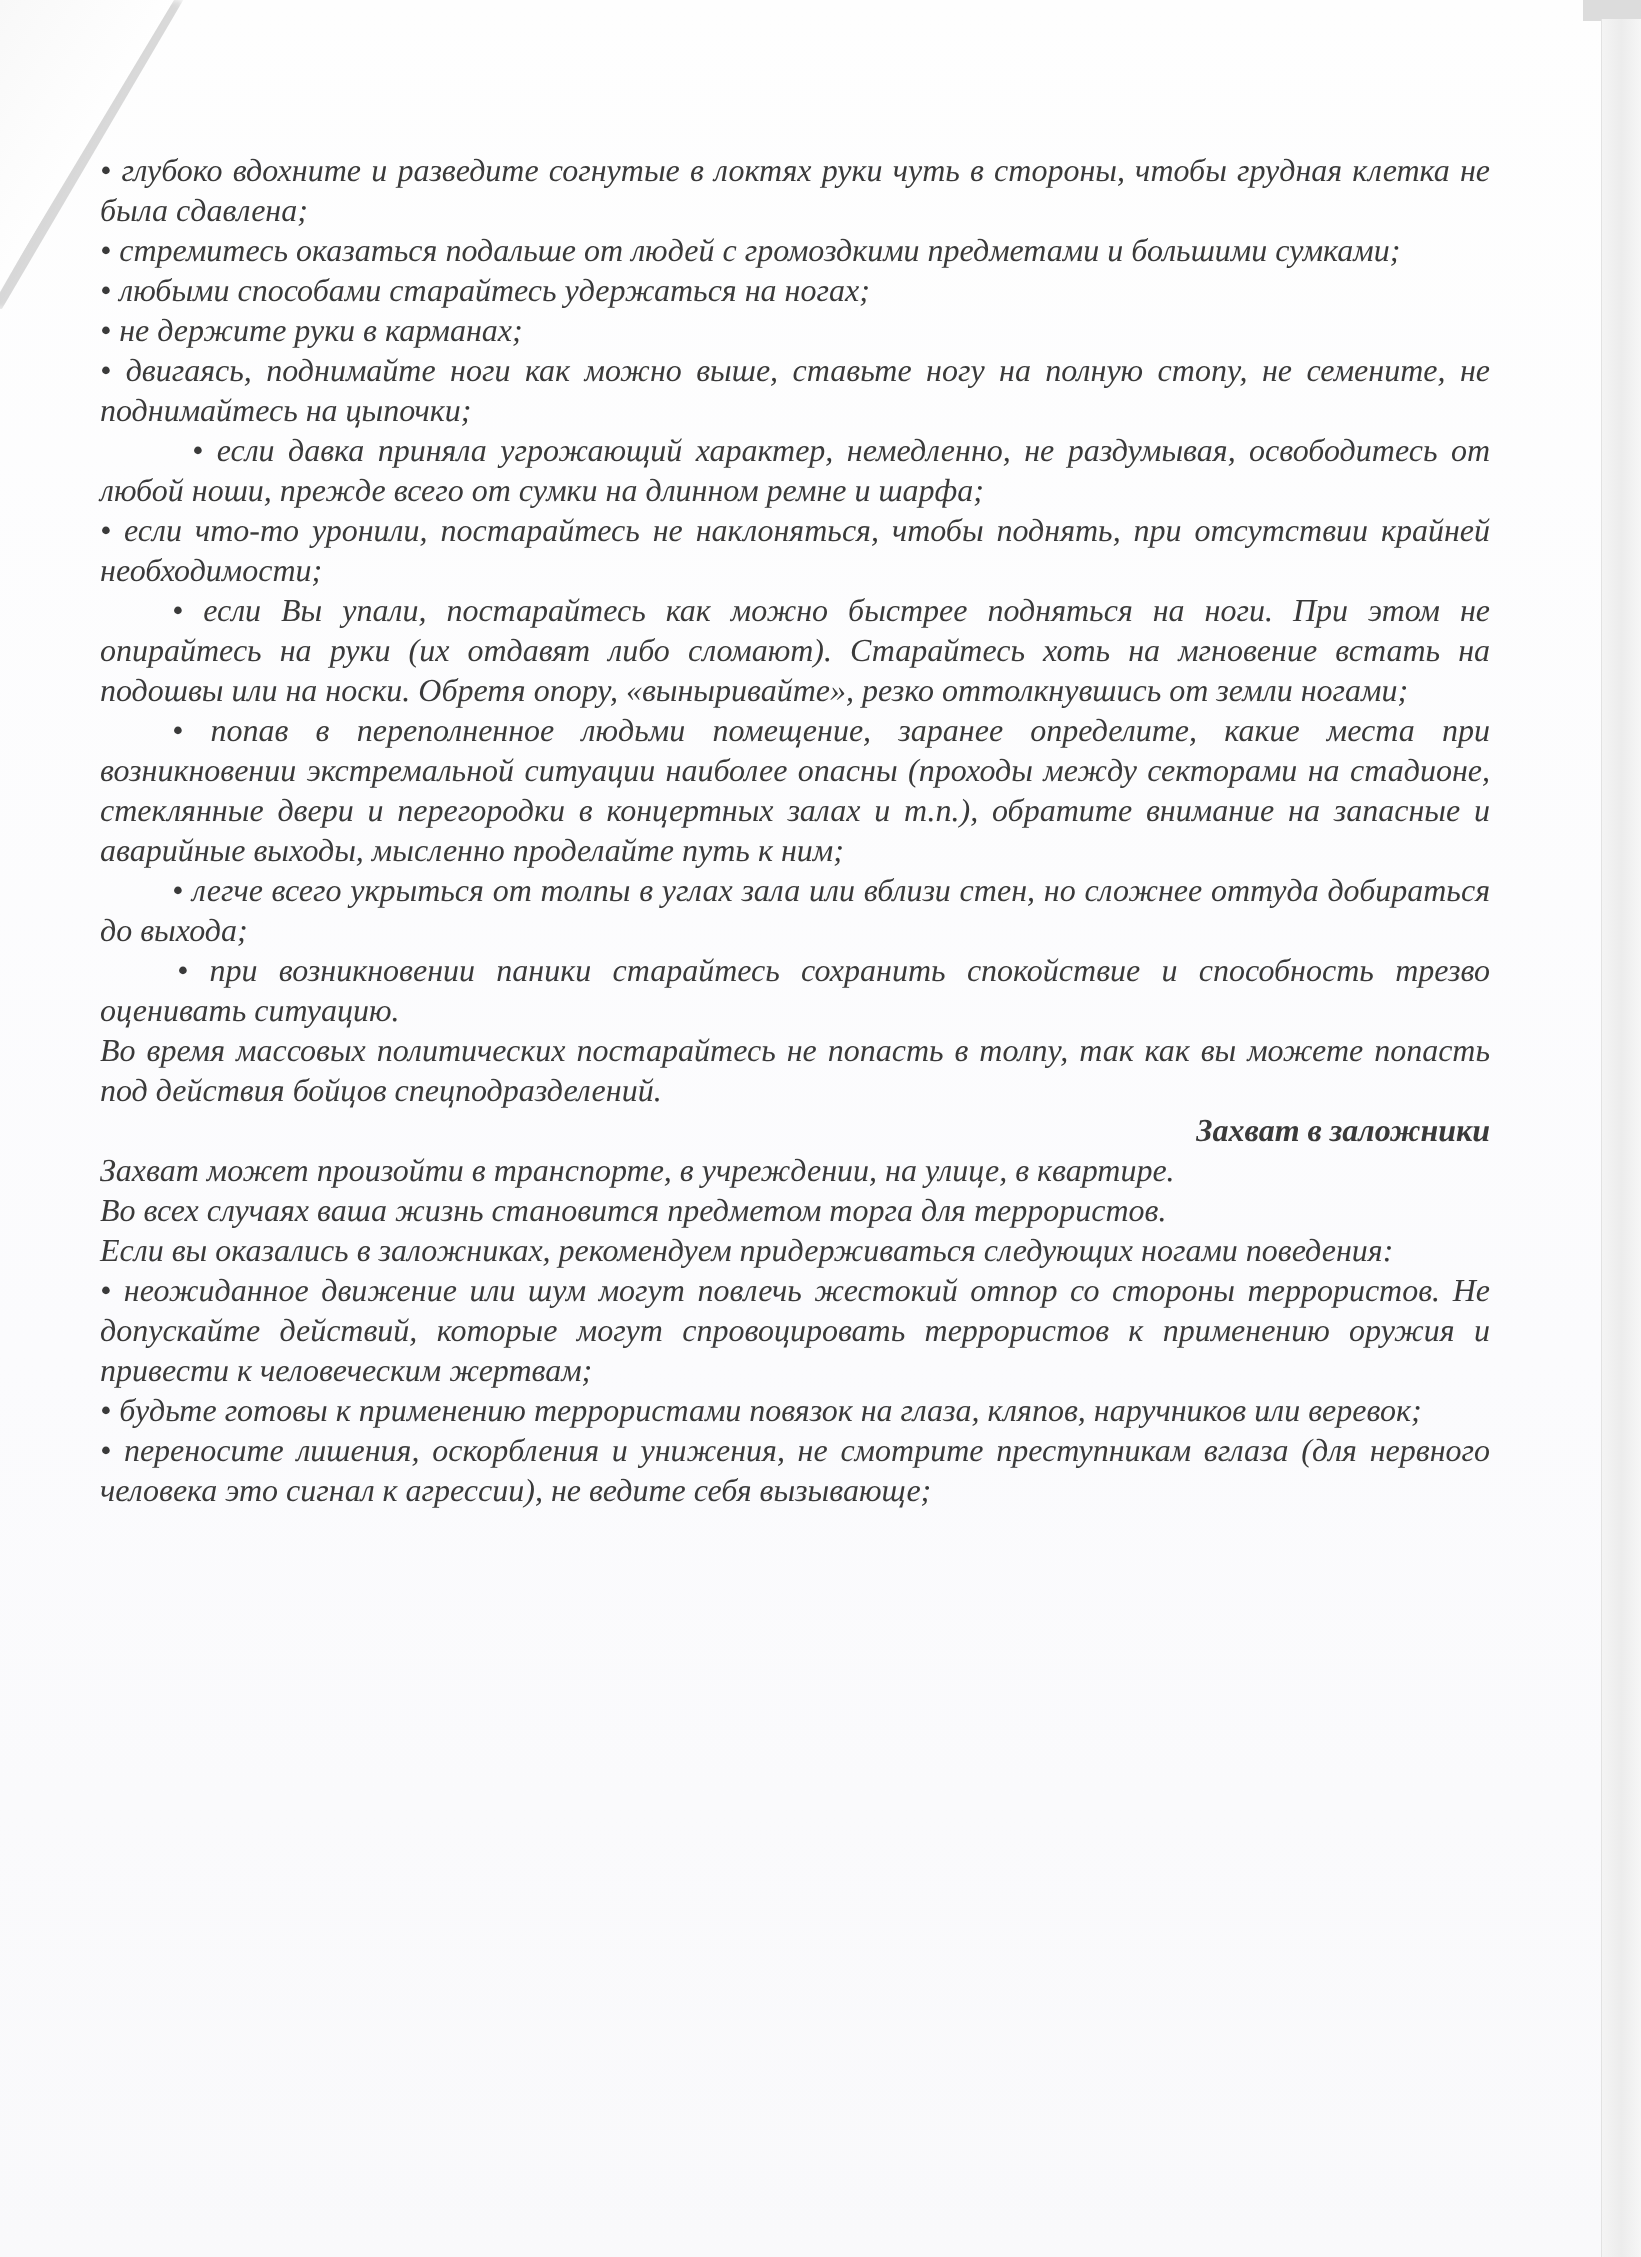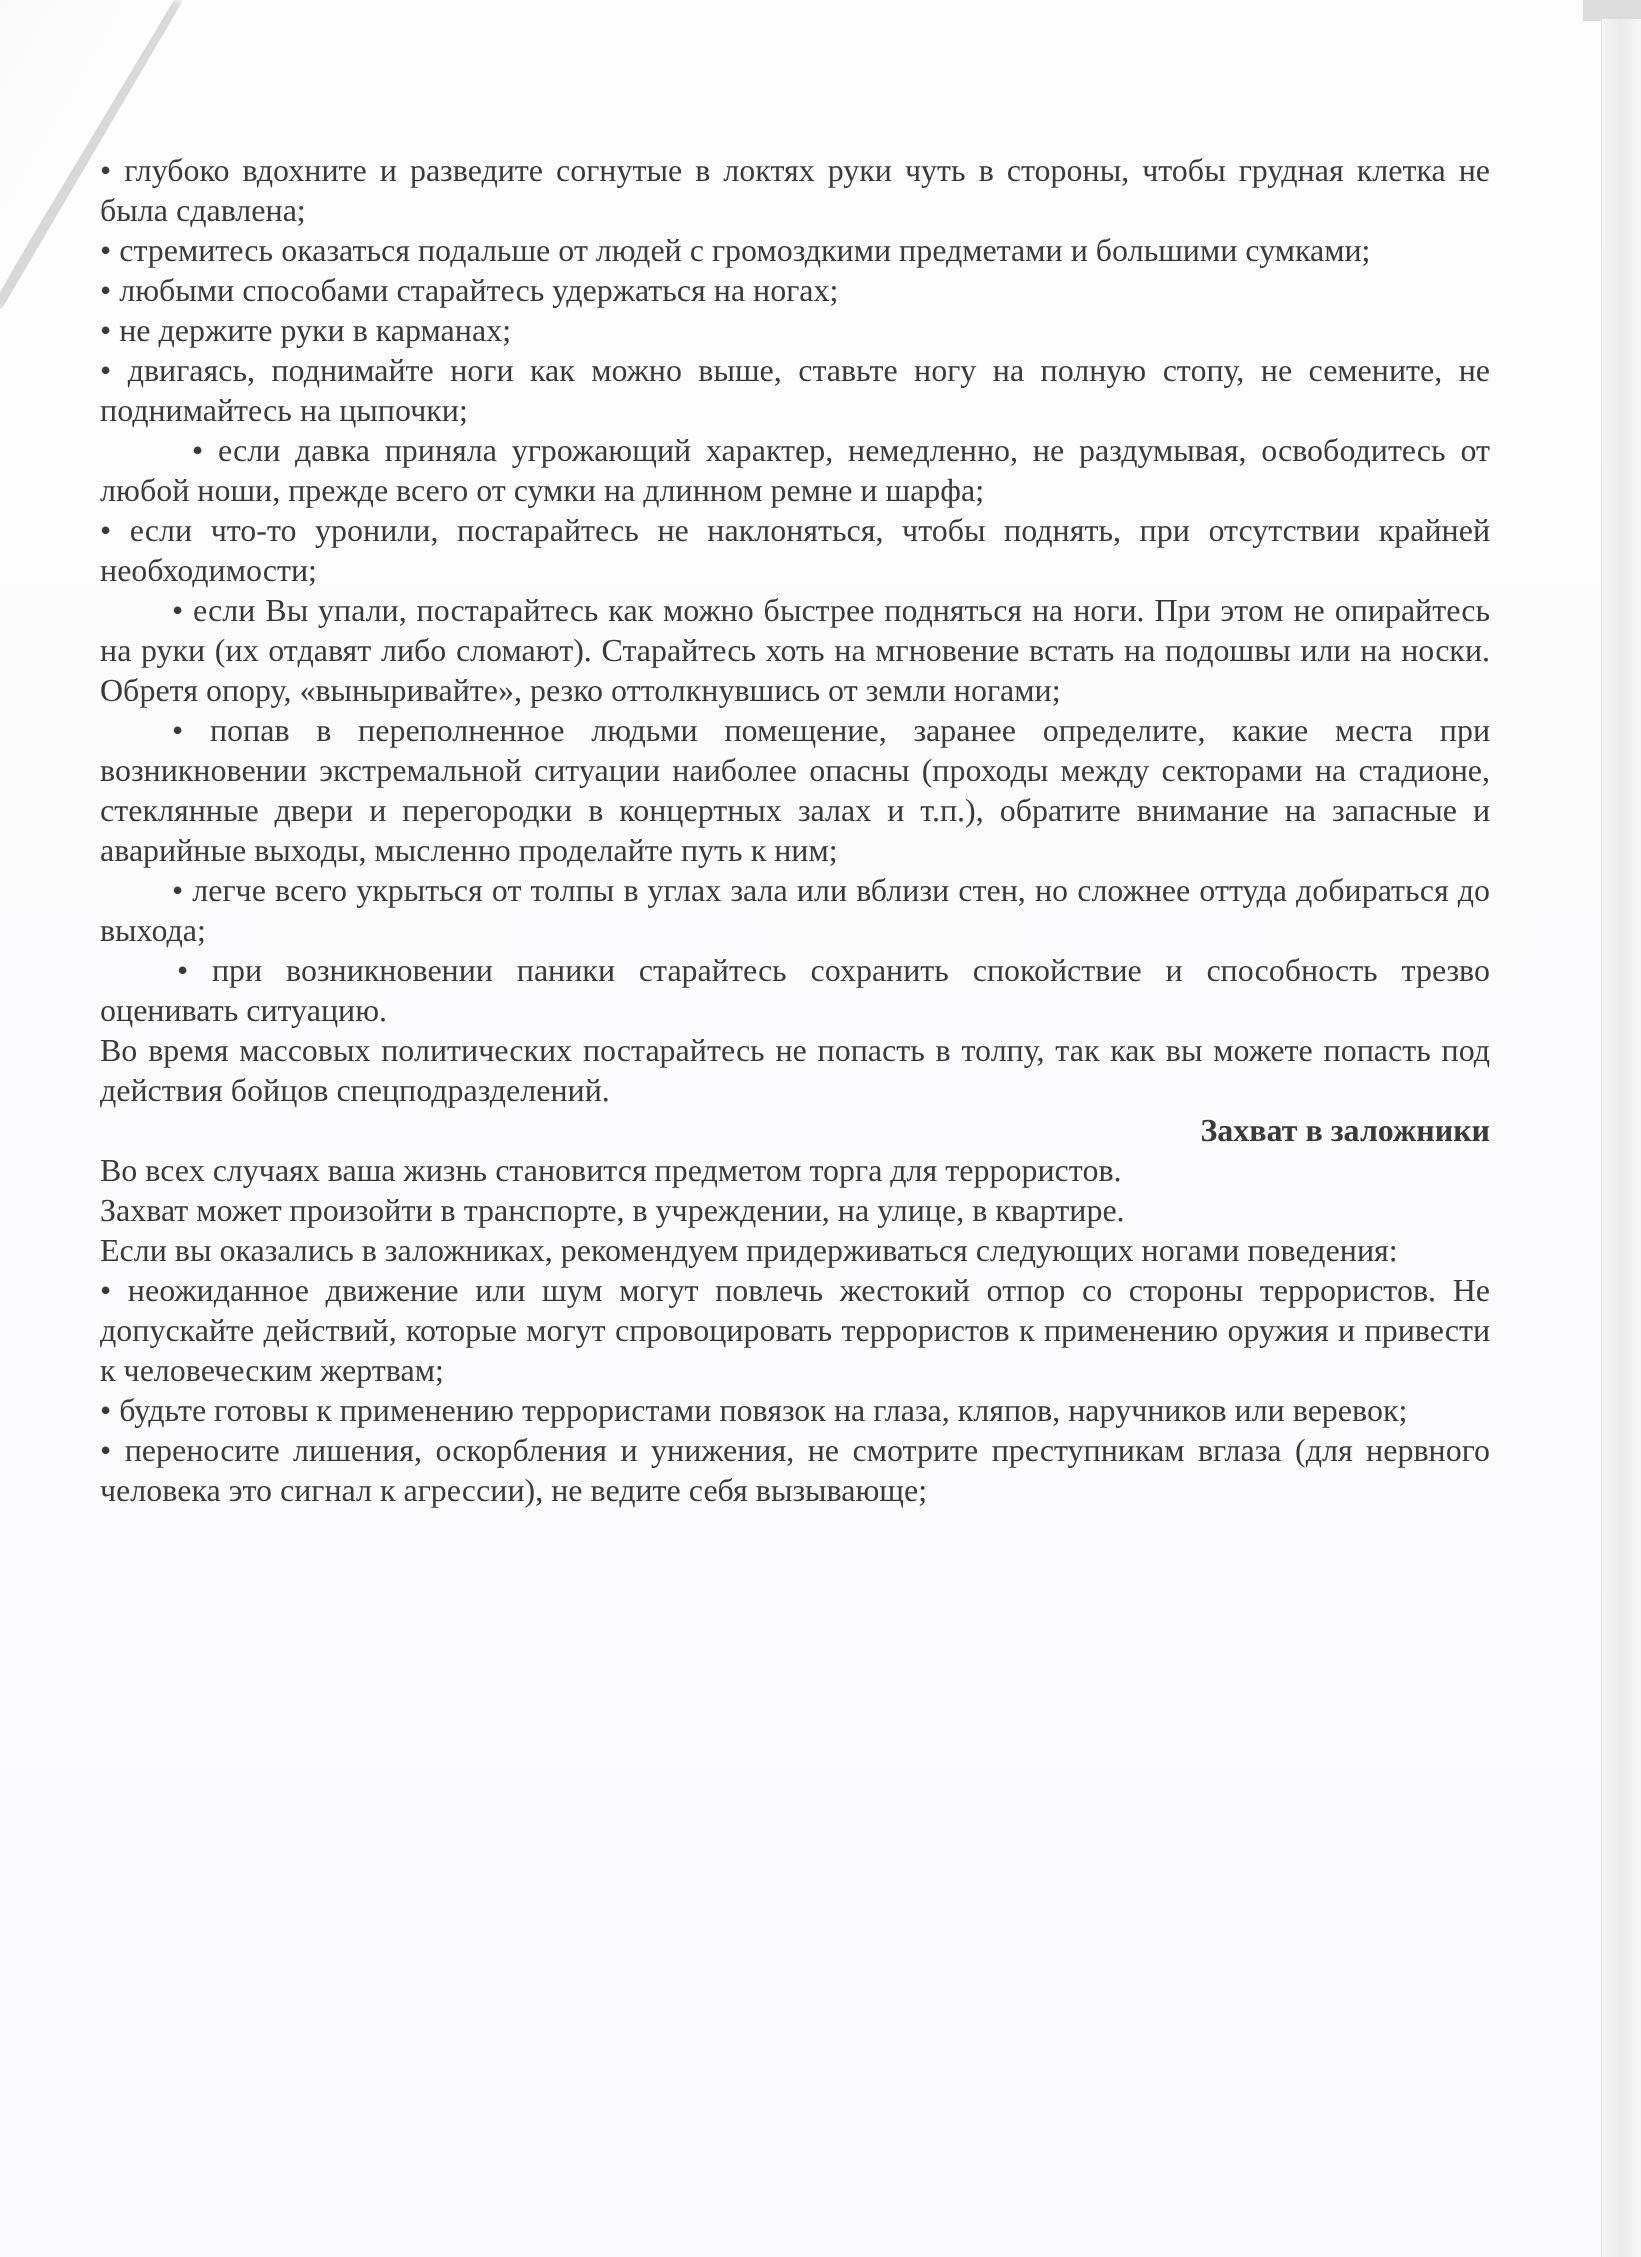--- a/index.html
+++ b/index.html
@@ -65,20 +65,21 @@
       width: 1390px;
       font-family: "Liberation Serif", "DejaVu Serif", serif;
       font-size: 32px;
       line-height: 40px;
       color: #3a3a3a;
       text-align: justify;
       text-rendering: geometricPrecision;
     }
     .content p {
       margin: 0;
+      font-style: italic;
     }
     .indent-1 { text-indent: 92px; }
     .indent-2 { text-indent: 72px; }
     .indent-3 { text-indent: 77px; }
     .heading {
       font-weight: bold;
       text-align: right;
     }
   </style>
 </head>
@@ -95,22 +96,22 @@
     <p>• не держите руки в карманах;</p>
     <p>• двигаясь, поднимайте ноги как можно выше, ставьте ногу на полную стопу, не семените, не поднимайтесь на цыпочки;</p>
     <p class="indent-1">• если давка приняла угрожающий характер, немедленно, не раздумывая, освободитесь от любой ноши, прежде всего от сумки на длинном ремне и шарфа;</p>
     <p>• если что-то уронили, постарайтесь не наклоняться, чтобы поднять, при отсутствии крайней необходимости;</p>
     <p class="indent-2">• если Вы упали, постарайтесь как можно быстрее подняться на ноги. При этом не опирайтесь на руки (их отдавят либо сломают). Старайтесь хоть на мгновение встать на подошвы или на носки. Обретя опору, «выныривайте», резко оттолкнувшись от земли ногами;</p>
     <p class="indent-2">• попав в переполненное людьми помещение, заранее определите, какие места при возникновении экстремальной ситуации наиболее опасны (проходы между секторами на стадионе, стеклянные двери и перегородки в концертных залах и т.п.), обратите внимание на запасные и аварийные выходы, мысленно проделайте путь к ним;</p>
     <p class="indent-2">• легче всего укрыться от толпы в углах зала или вблизи стен, но сложнее оттуда добираться до выхода;</p>
     <p class="indent-3">• при возникновении паники старайтесь сохранить спокойствие и способность трезво оценивать ситуацию.</p>
     <p>Во время массовых политических постарайтесь не попасть в толпу, так как вы можете попасть под действия бойцов спецподразделений.</p>
     <p class="heading">Захват в заложники</p>
+    <p>Захват может произойти в транспорте, в учреждении, на улице, в квартире.</p>
     <p>Во всех случаях ваша жизнь становится предметом торга для террористов.</p>
-    <p>Захват может произойти в транспорте, в учреждении, на улице, в квартире.</p>
     <p>Если вы оказались в заложниках, рекомендуем придерживаться следующих ногами поведения:</p>
     <p>• неожиданное движение или шум могут повлечь жестокий отпор со стороны террористов. Не допускайте действий, которые могут спровоцировать террористов к применению оружия и привести к человеческим жертвам;</p>
     <p>• будьте готовы к применению террористами повязок на глаза, кляпов, наручников или веревок;</p>
     <p>• переносите лишения, оскорбления и унижения, не смотрите преступникам вглаза (для нервного человека это сигнал к агрессии), не ведите себя вызывающе;</p>
   </div>
 </div>
 <div class="page-edge-top"></div>
 <div class="page-edge"></div>
 
 

